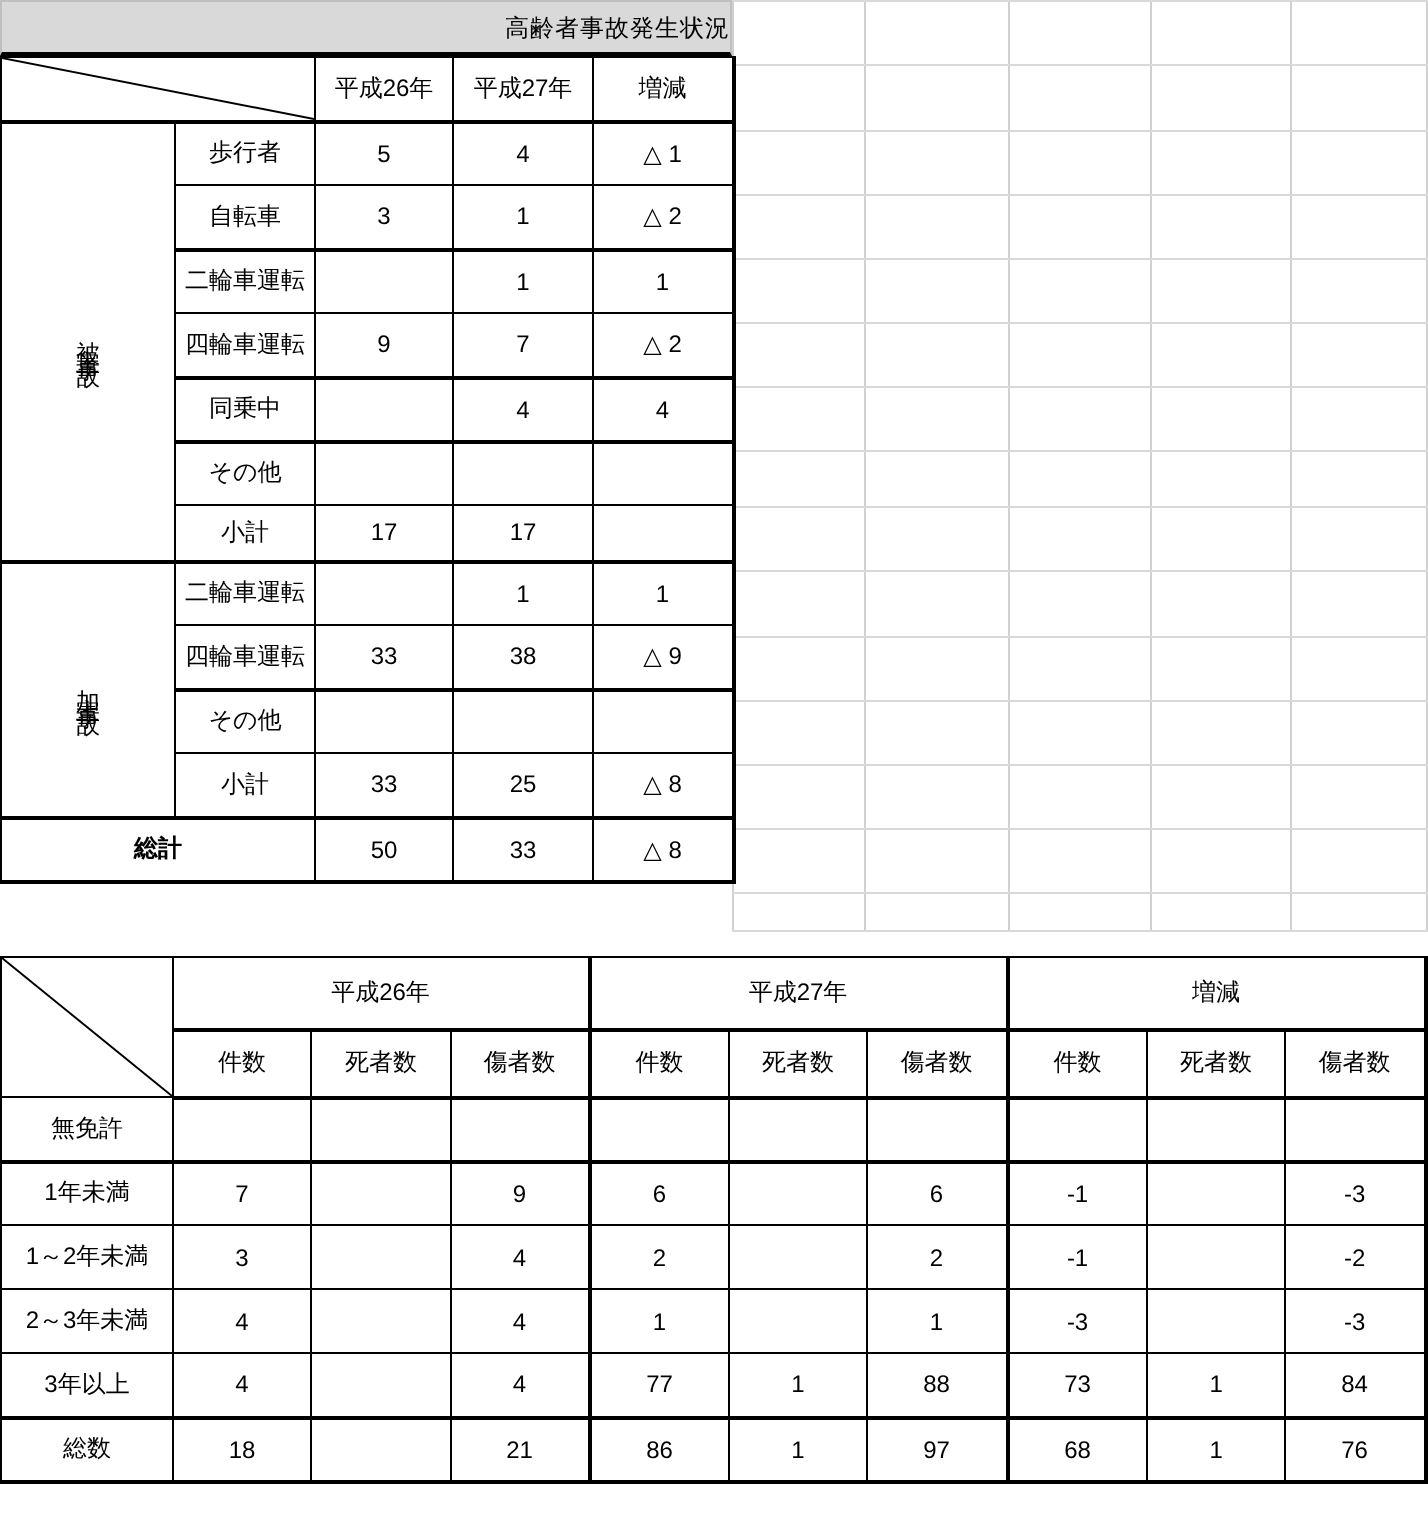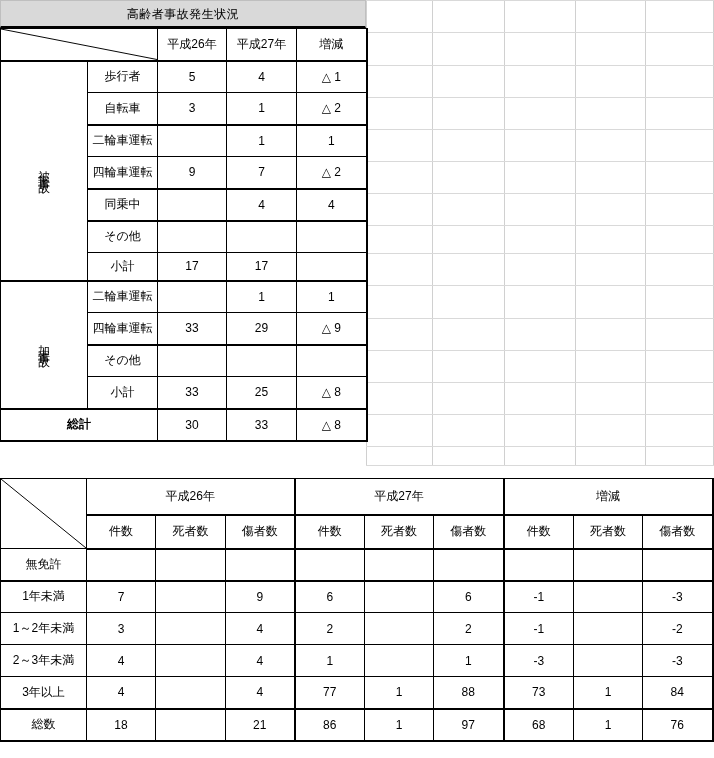--- a/index.html
+++ b/index.html
@@ -34,21 +34,21 @@
     background: #d9d9d9;
   }
 
   
   .tbl-wrap { position: absolute; }
 
   .tbl-title {
     background: #d9d9d9;
     border: 1px solid #bfbfbf;
     border-bottom: 2px solid #000000;
-    text-align: center;
+    text-align: right;
     font-size: 12px;
     color: #000;
     line-height: 26px;
     height: 28px;
     letter-spacing: 0.5px;
   }
 
   table.grid {
     border-collapse: collapse;
     table-layout: fixed;
@@ -190,39 +190,39 @@
           <span class="vlabel">加害事故</span>
         </td>
         <td class="xsmall" style="height:32px;">二輪車運転</td>
         <td></td>
         <td>1</td>
         <td class="thick-r">1</td>
       </tr>
       <tr>
         <td class="xsmall thick-b" style="height:32px;">四輪車運転</td>
         <td class="thick-b">33</td>
-        <td class="thick-b">29</td>
+        <td class="thick-b">38</td>
         <td class="thick-b thick-r">△ 9</td>
       </tr>
       <tr>
         <td class="xsmall" style="height:32px;">その他</td>
         <td></td>
         <td></td>
         <td class="thick-r"></td>
       </tr>
       <tr>
         <td class="bold thick-b" style="height:32px;">小計</td>
         <td class="bold thick-b">33</td>
         <td class="bold thick-b">25</td>
         <td class="bold thick-b thick-r">△ 8</td>
       </tr>
 
       <tr>
         <td colspan="2" class="bold thick-b" style="height:32px;font-weight:bold;">総計</td>
-        <td class="bold thick-b">30</td>
+        <td class="bold thick-b">50</td>
         <td class="bold thick-b">33</td>
         <td class="bold thick-b thick-r">△ 8</td>
       </tr>
     </tbody>
       </table>
   </div>
 
   <div class="tbl-wrap" style="left:0px; top:478px; width:712px;">
 
 

